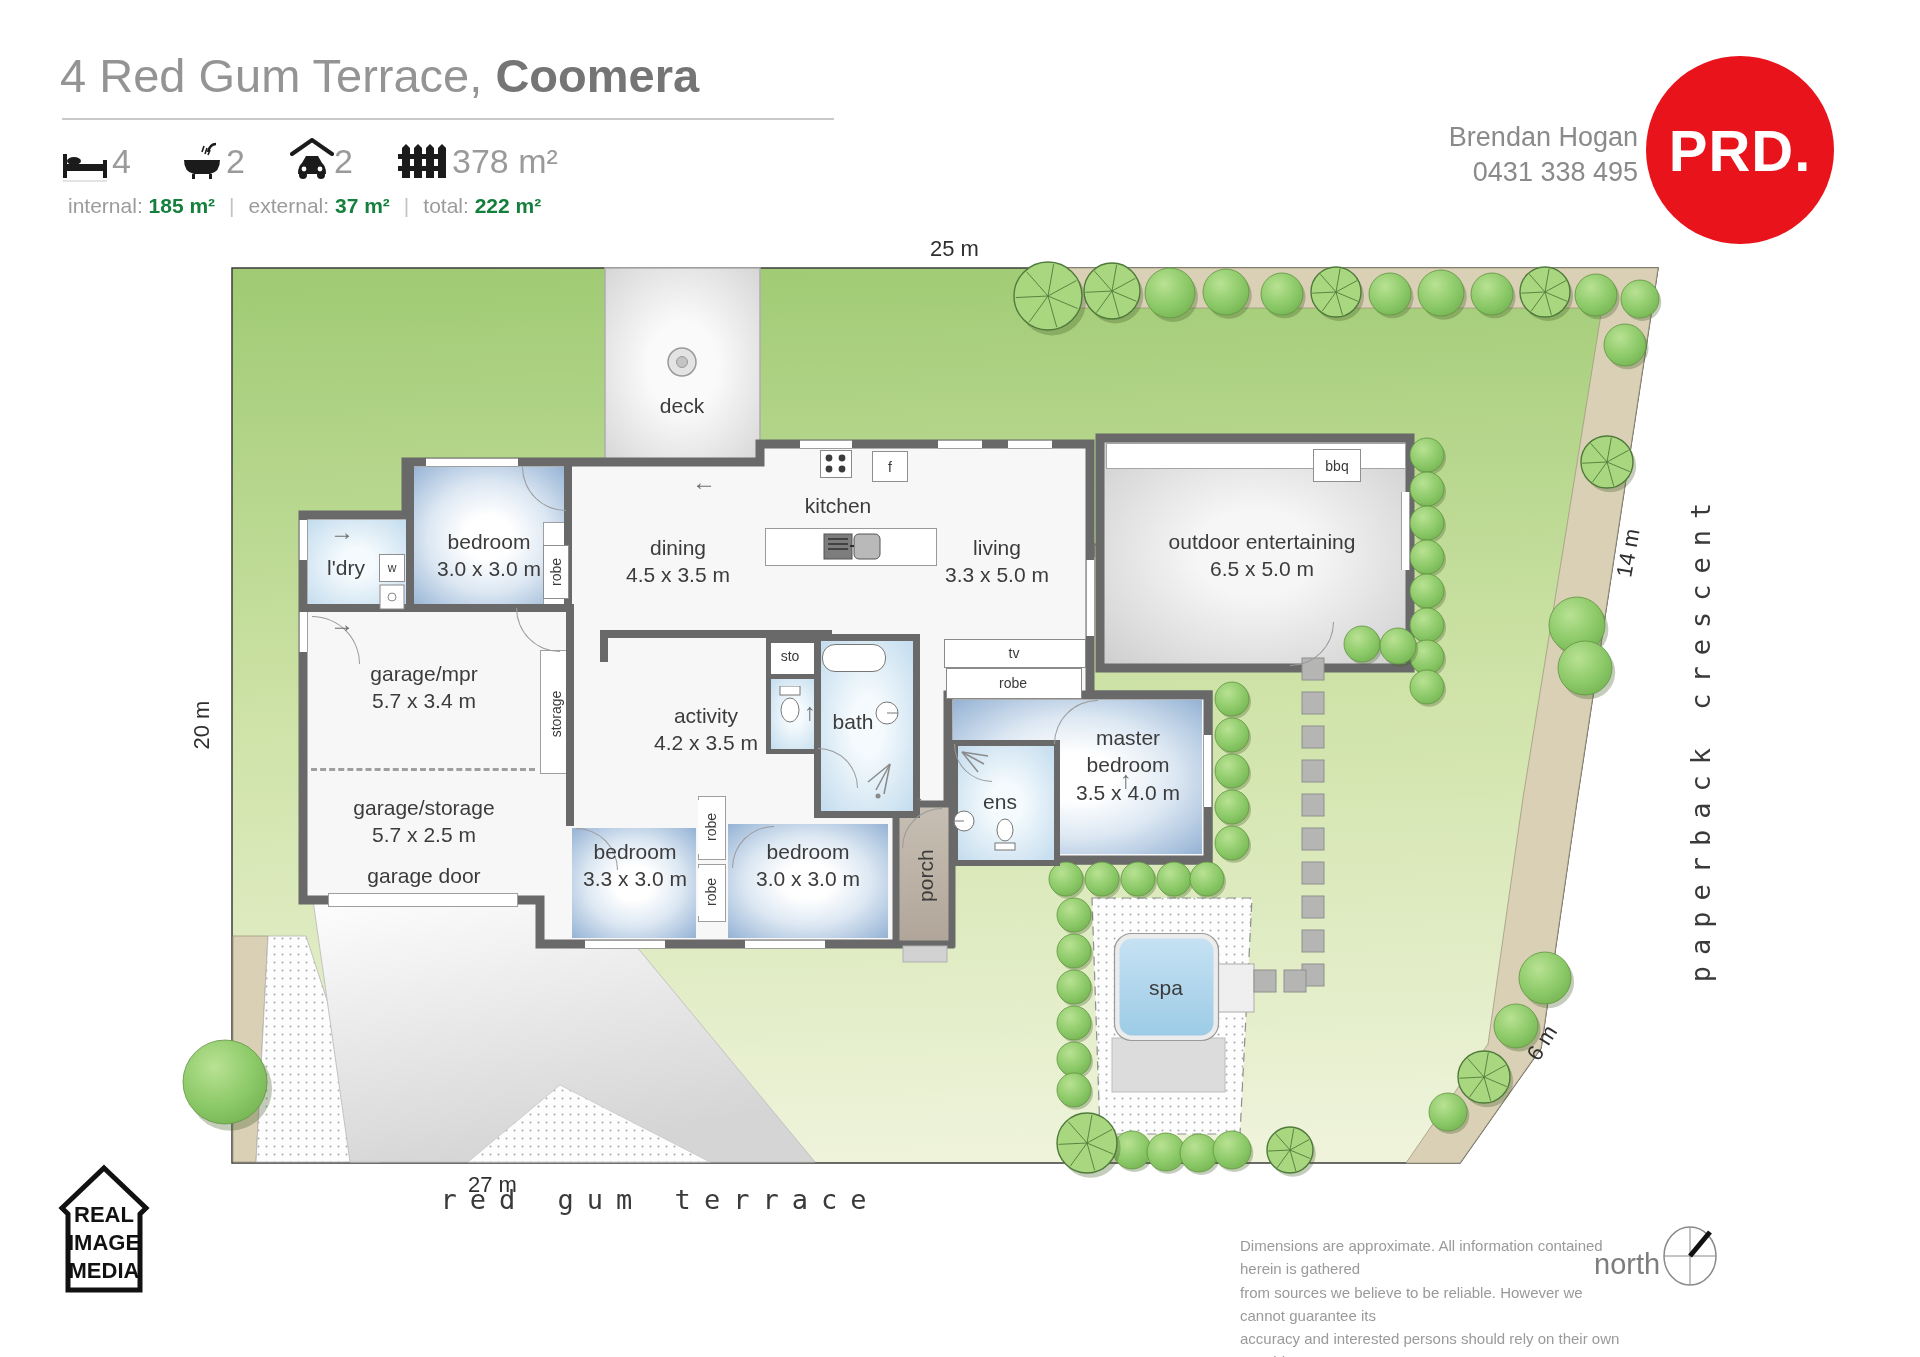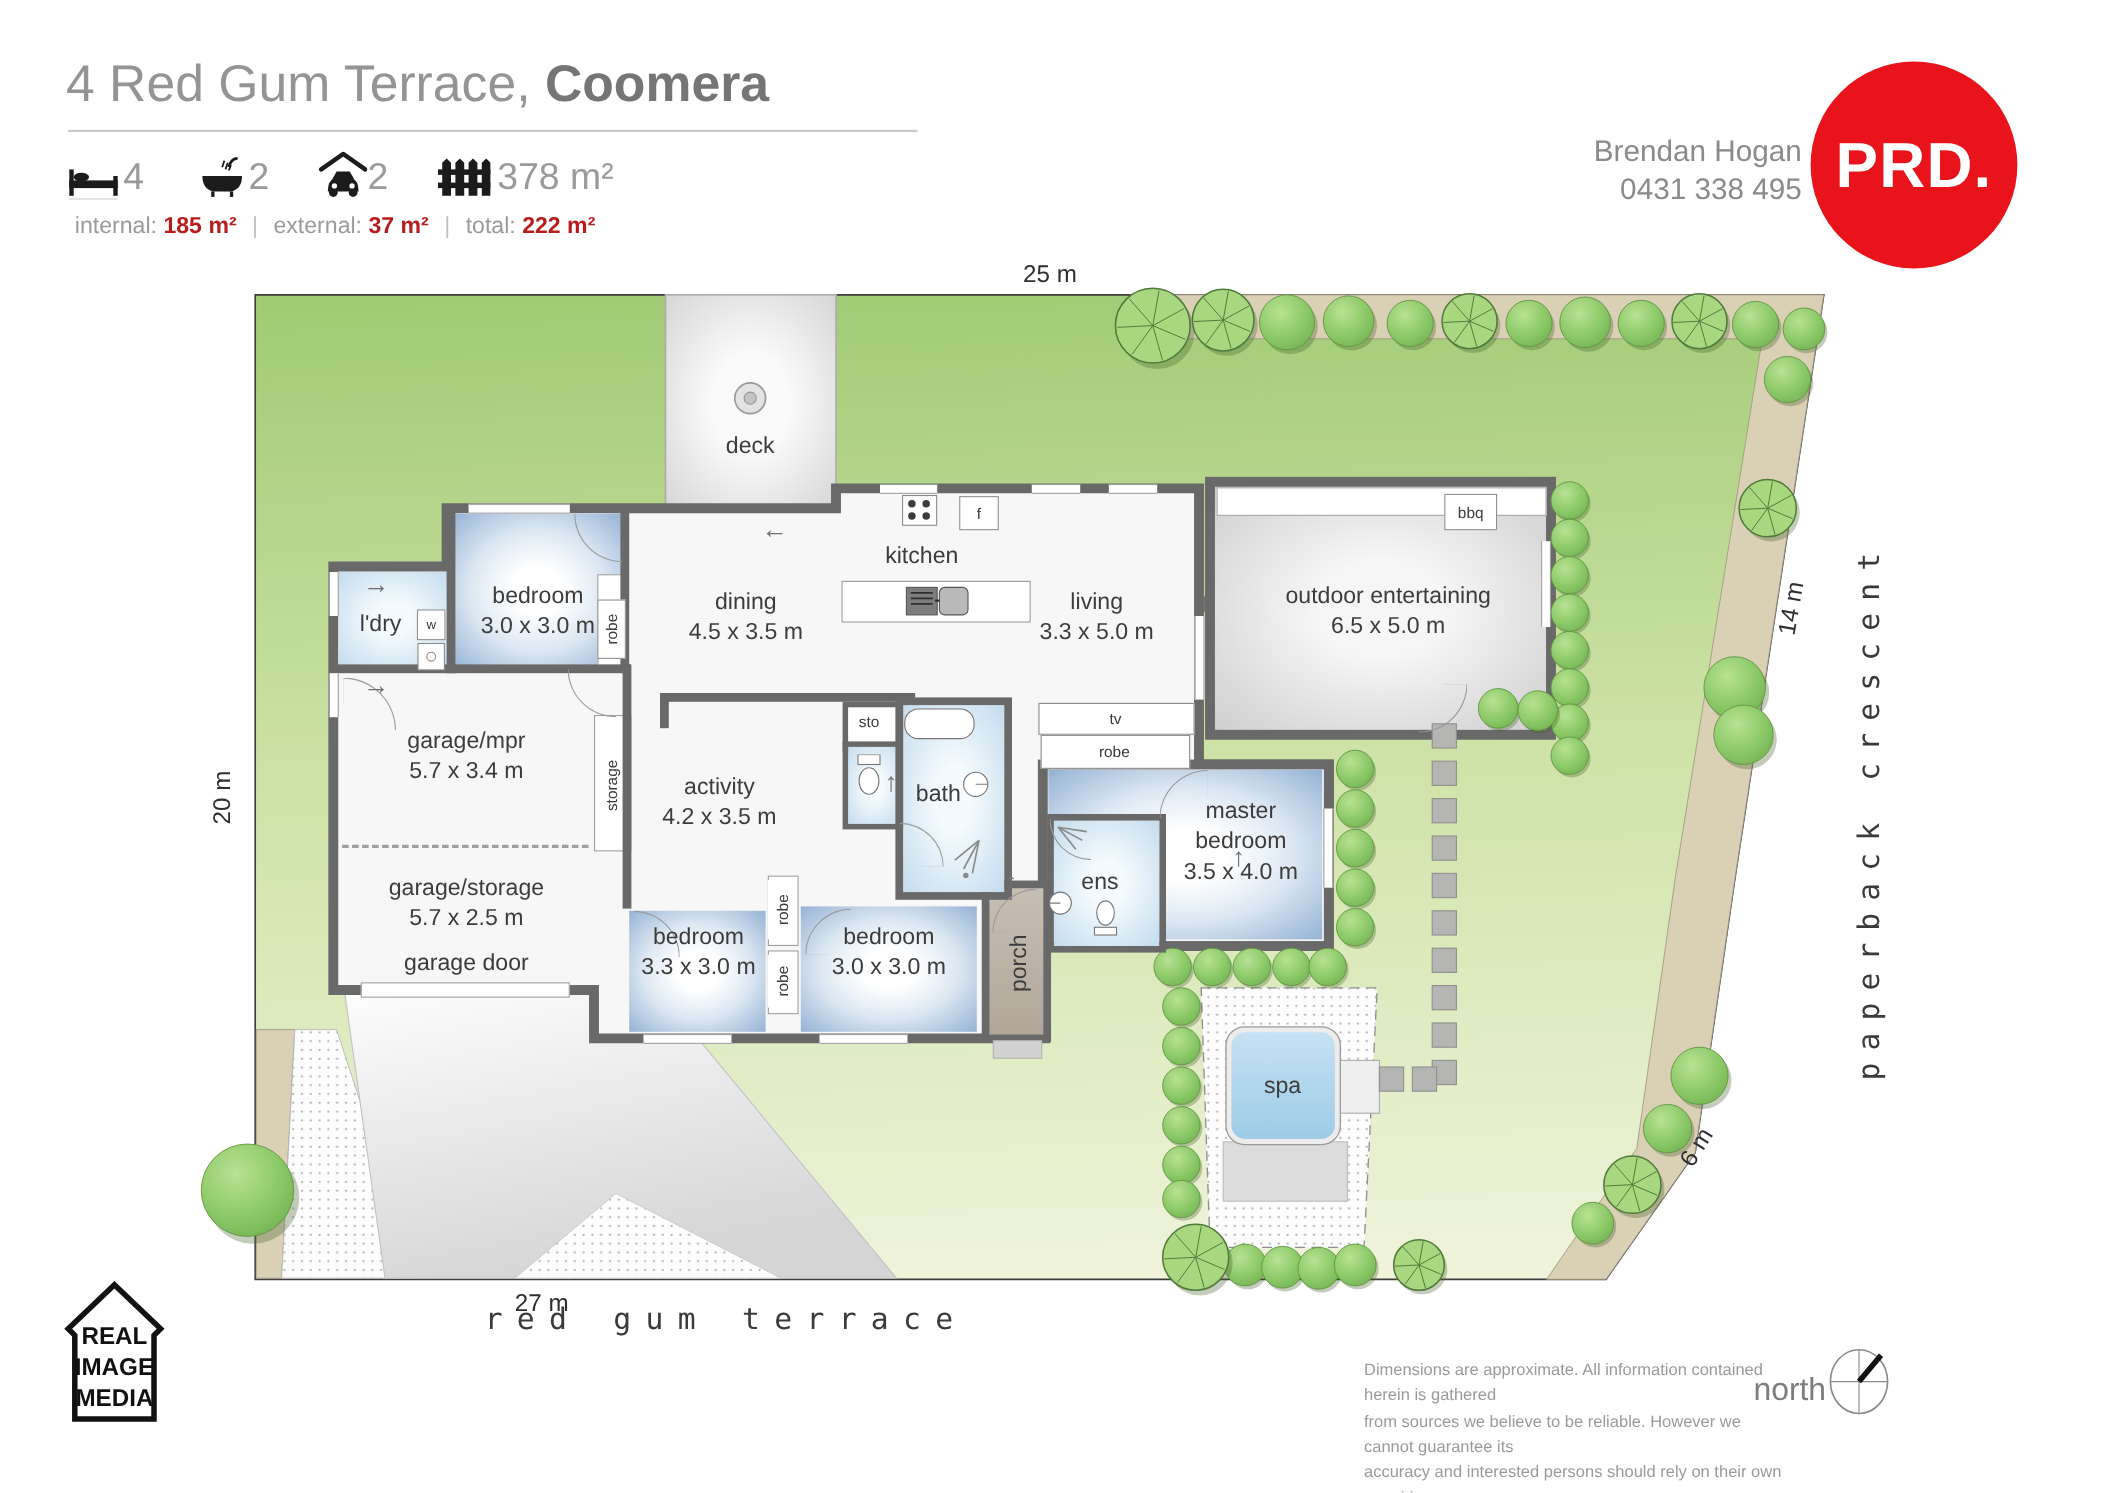--- a/index.html
+++ b/index.html
@@ -5,21 +5,21 @@
   html,body{margin:0;padding:0;background:#fff;}
   .canvas{position:relative;width:1920px;height:1357px;background:#fff;overflow:hidden;
           font-family:"Liberation Sans",sans-serif;}
   .abs{position:absolute;}
   
   .title{left:60px;top:48px;font-size:47px;color:#949494;white-space:nowrap;}
   .title b{color:#757575;font-weight:bold;}
   .title-rule{left:62px;top:118px;width:772px;height:2px;background:#c9c9c9;}
   .stat-num{font-size:34px;color:#9a9a9a;}
   .meta-line{left:68px;top:194px;font-size:21px;color:#9b9b9b;white-space:nowrap;}
-  .meta-line b{color:#b91c1c;}
+  .meta-line b{color:#15803d;}
   .meta-sep{color:#c2c2c2;margin:0 14px;}
   .agent{right:282px;top:120px;text-align:right;font-size:27px;color:#8a8a8a;line-height:1.3;}
   .prd-circle{left:1646px;top:56px;width:188px;height:188px;border-radius:50%;
               display:flex;align-items:center;justify-content:center;}
   .prd-text{color:#fff;font-size:58px;font-weight:bold;letter-spacing:1px;}
   
   .room-label{position:absolute;text-align:center;font-size:21px;color:#3c3c3c;line-height:1.3;z-index:30;}
   .tag{position:absolute;background:#fff;border:1px solid #8f8f8f;color:#3a3a3a;font-size:14px;
        display:flex;align-items:center;justify-content:center;z-index:31;box-sizing:border-box;}
   .vtext{transform:rotate(-90deg);white-space:nowrap;}
@@ -601,21 +601,21 @@
       <div>6.5 x 5.0 m</div>
     </div>
   <div class="room-label" style="left:334px;top:660px;width:180px">
       <div>garage/mpr</div>
       <div>5.7 x 3.4 m</div>
     </div>
   <div class="room-label" style="left:324px;top:794px;width:200px">
       <div>garage/storage</div>
       <div>5.7 x 2.5 m</div>
     </div>
-  <div class="room-label" style="left:564px;top:702px;width:180px">
+  <div class="room-label" style="left:616px;top:702px;width:180px">
       <div>activity</div>
       <div>4.2 x 3.5 m</div>
     </div>
   <div class="room-label" style="left:818px;top:708px;width:70px"><span>bath</span></div>
   <div class="room-label" style="left:1048px;top:724px;width:160px">
       <div style="width:110px;margin:0 auto">master bedroom</div>
       <div>3.5 x 4.0 m</div>
     </div>
   <div class="room-label" style="left:965px;top:788px;width:70px"><span>ens</span></div>
   <div class="room-label" style="left:560px;top:838px;width:150px">

